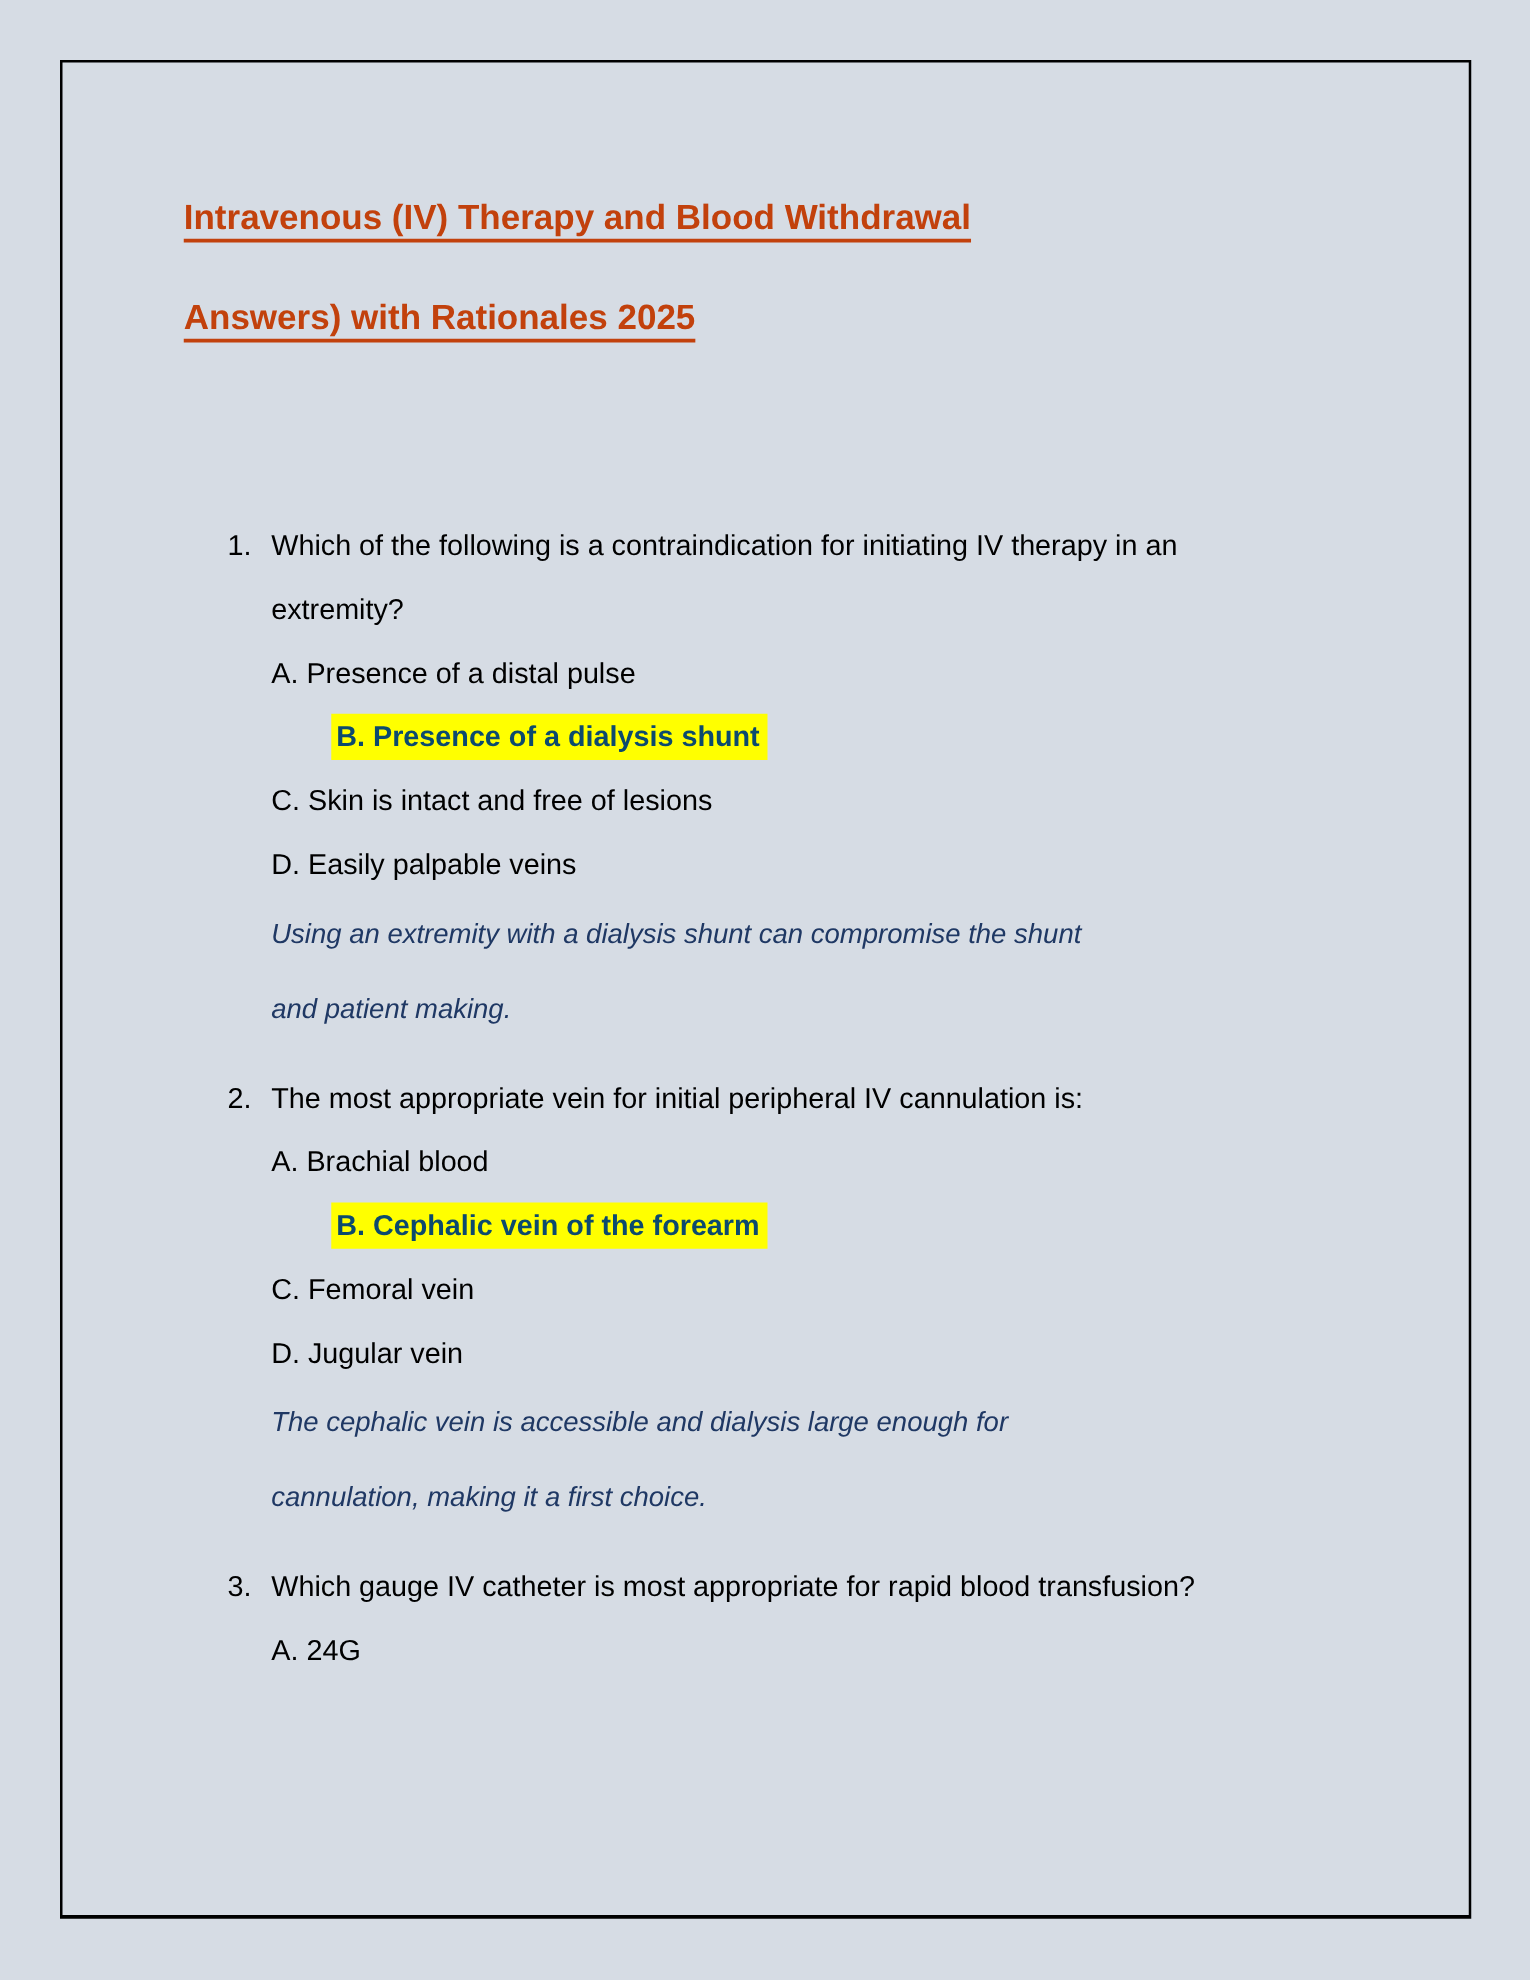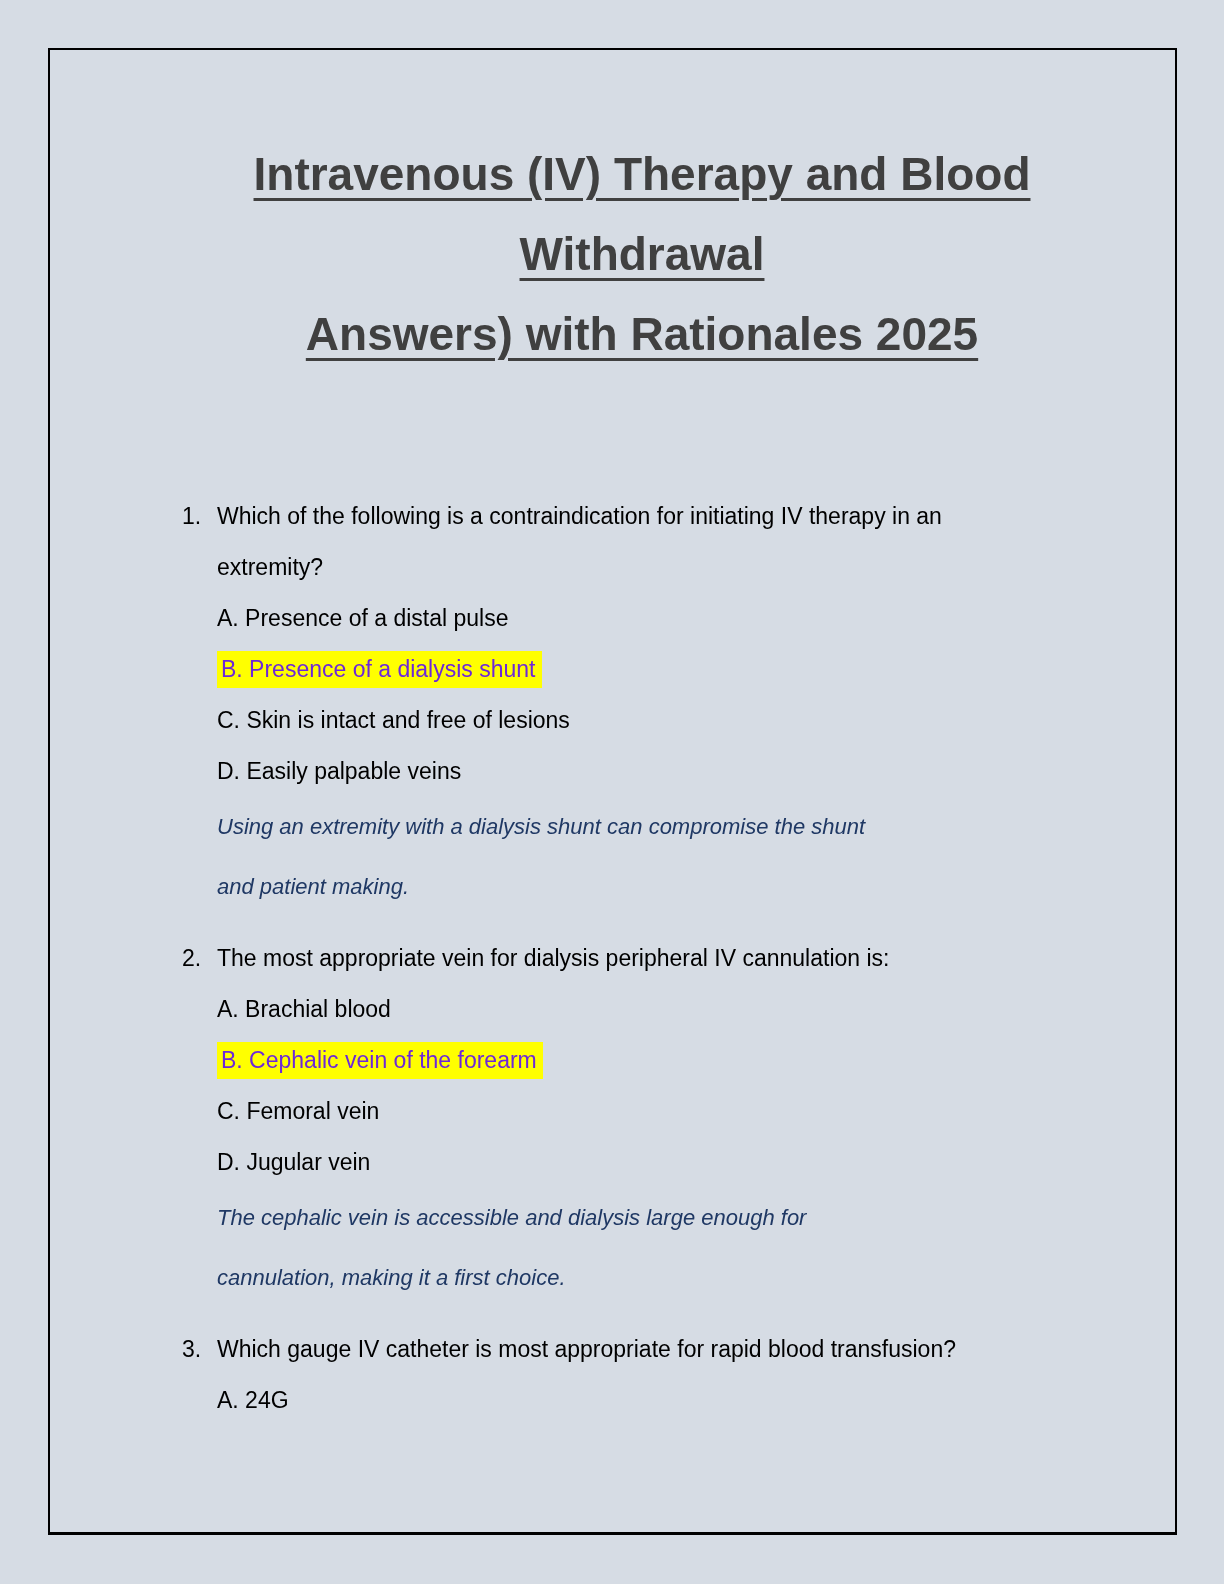--- a/index.html
+++ b/index.html
@@ -23,25 +23,24 @@
     background: #d6dce4;
   }
   .content {
     position: absolute;
     left: 97px;
     top: 0;
     width: 990px;
   }
   .doc-title {
     margin-top: 84px;
-    font-size: 46px;
+    font-size: 28px;
     font-weight: bold;
     line-height: 80px;
-    color: #404040;
-    text-align: center;
+    color: #c2410c;
   }
   .doc-title .t-line {
     text-decoration: underline;
     text-decoration-thickness: 3px;
     text-underline-offset: 8px;
   }
   .questions {
     margin-top: 117px;
     font-size: 23px;
     color: #000000;
@@ -63,23 +62,24 @@
     line-height: 51px;
     max-width: 860px;
     white-space: nowrap;
   }
   .opt-line {
     line-height: 51px;
     white-space: nowrap;
   }
   .hl {
     background: #ffff00;
-    color: #6d28d9;
-    font-weight: normal;
+    color: #0c4a6e;
+    font-weight: bold;
     padding: 5px 6px 6px 4px;
+    margin-left: 48px;
   }
   .rationale-line {
     line-height: 60px;
     font-size: 22px;
     font-style: italic;
     color: #1f3864;
     white-space: nowrap;
   }
 </style>
 </head>
@@ -102,21 +102,21 @@
         <div class="opt-line">A. Presence of a distal pulse</div>
         <div class="opt-line"><span class="hl">B. Presence of a dialysis shunt</span></div>
         <div class="opt-line">C. Skin is intact and free of lesions</div>
         <div class="opt-line">D. Easily palpable veins</div>
         <div class="rationale-line">Using an extremity with a dialysis shunt can compromise the shunt</div>
         <div class="rationale-line">and patient making.</div>
       </div>
 
       <div class="question">
         <span class="q-num">2.</span>
-        <div class="q-line">The most appropriate vein for dialysis peripheral IV cannulation is:</div>
+        <div class="q-line">The most appropriate vein for initial peripheral IV cannulation is:</div>
         <div class="opt-line">A. Brachial blood</div>
         <div class="opt-line"><span class="hl">B. Cephalic vein of the forearm</span></div>
         <div class="opt-line">C. Femoral vein</div>
         <div class="opt-line">D. Jugular vein</div>
         <div class="rationale-line">The cephalic vein is accessible and dialysis large enough for</div>
         <div class="rationale-line">cannulation, making it a first choice.</div>
       </div>
 
       <div class="question">
         <span class="q-num">3.</span>

